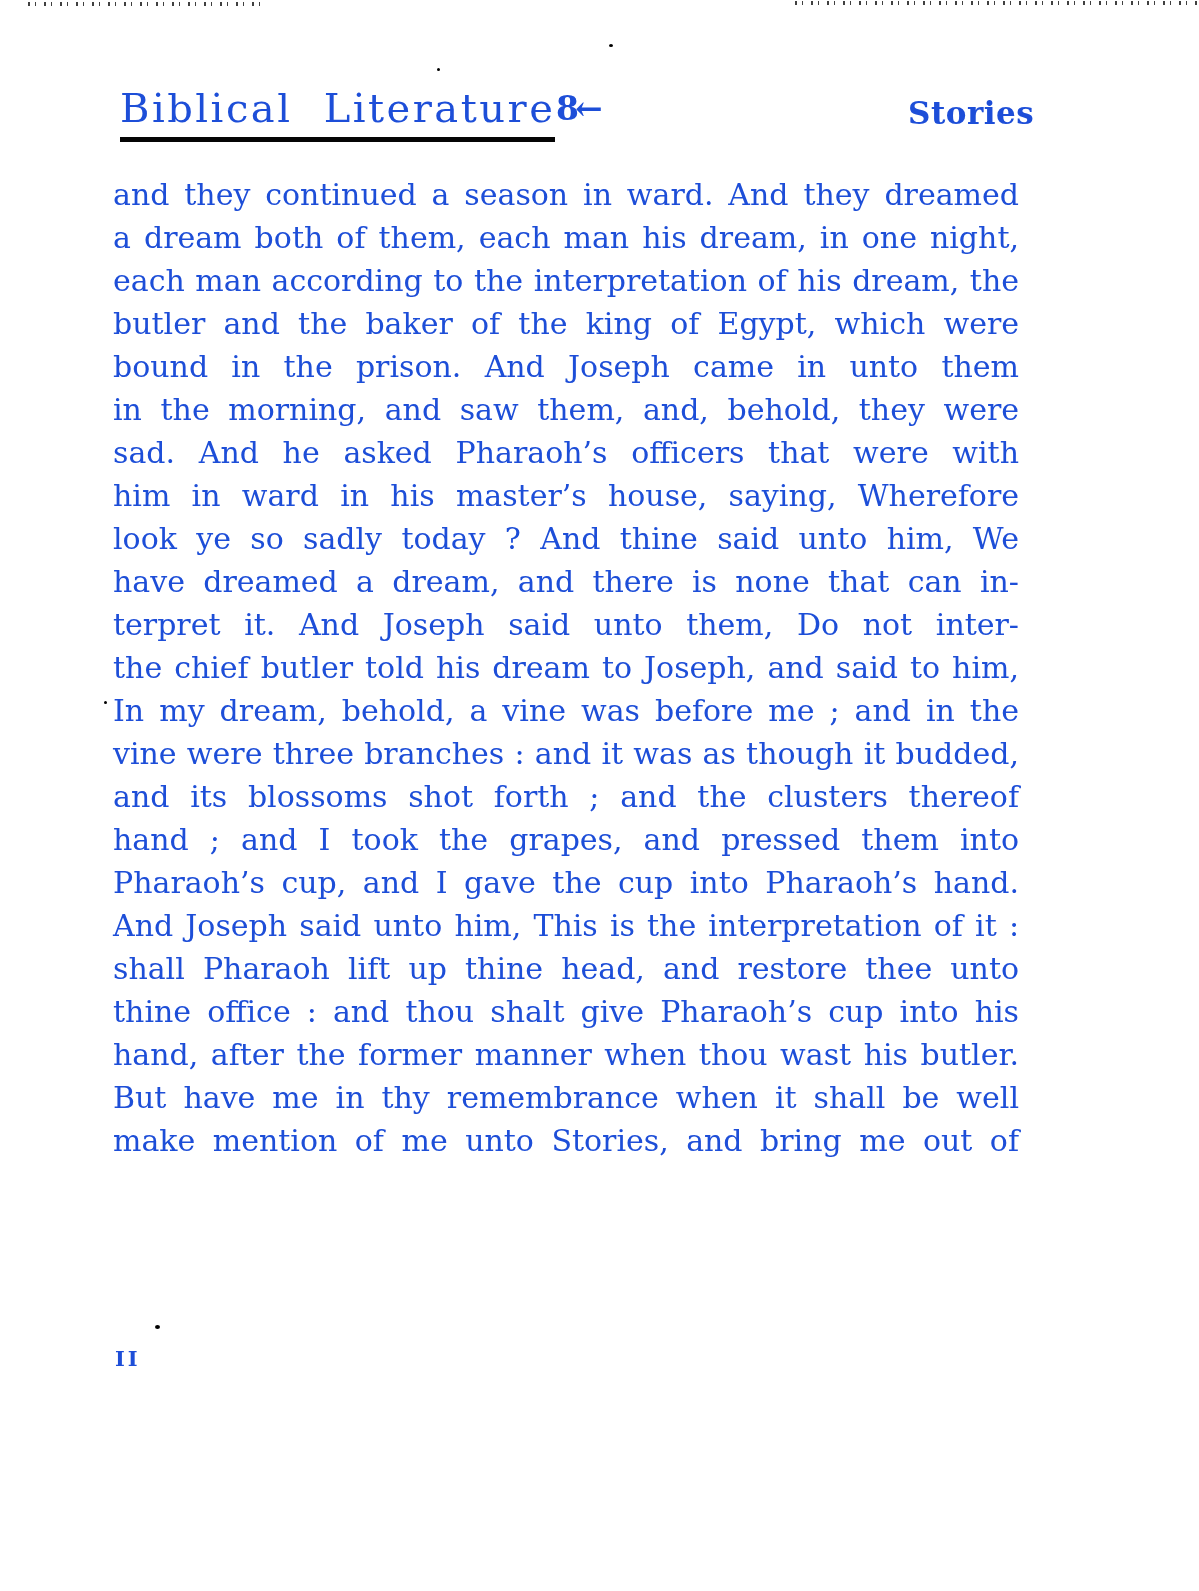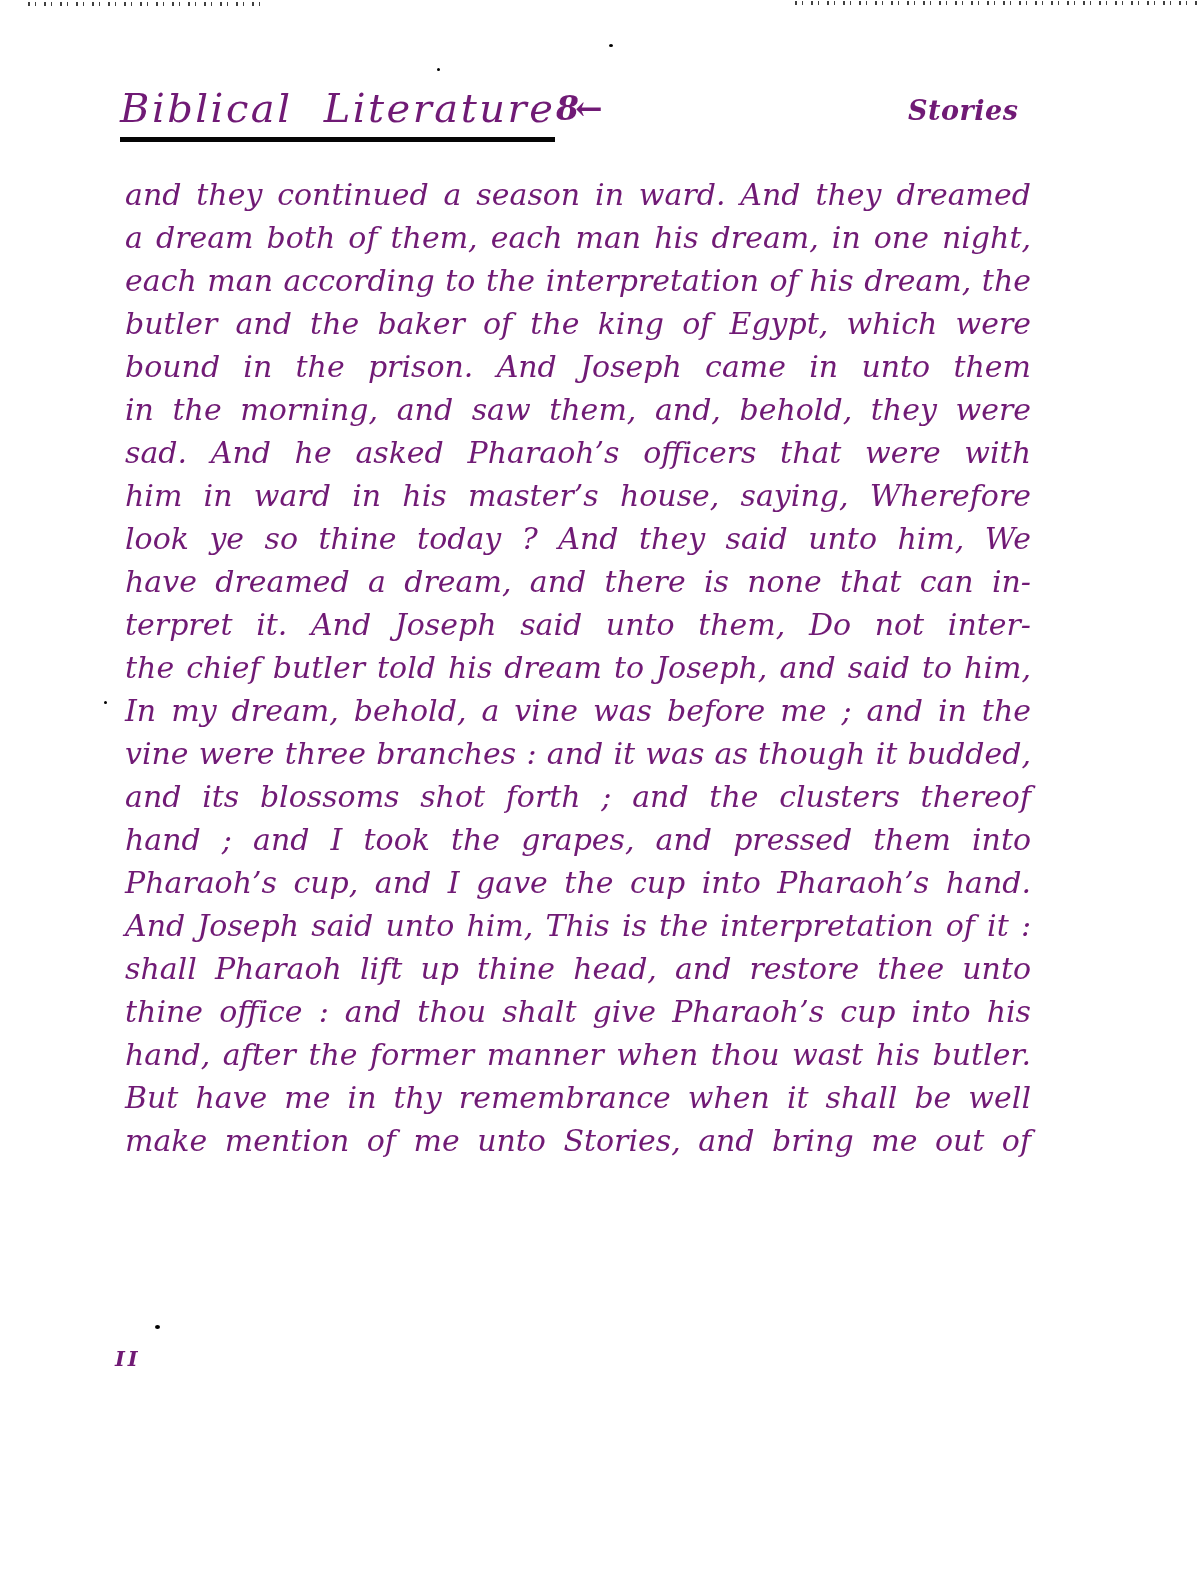--- a/index.html
+++ b/index.html
@@ -5,24 +5,23 @@
   html, body {
     margin: 0;
     padding: 0;
     background: #ffffff;
   }
   .page {
     position: relative;
     width: 1199px;
     height: 1532px;
     background: #ffffff;
-    color: #701a75;
+    color: #1d4ed8;
     font-family: "DejaVu Serif", "Liberation Serif", serif;
     overflow: hidden;
-    font-style: italic;
   }
 
   
   .noise-strip {
     position: absolute;
     height: 4px;
     background: repeating-linear-gradient(90deg,
       #000 0px, #000 2px, transparent 2px, transparent 7px,
       #000 7px, #000 8px, transparent 8px, transparent 16px);
     opacity: 0.75;
@@ -56,31 +55,31 @@
     line-height: 1;
     white-space: nowrap;
     letter-spacing: -4px;
     font-weight: bold;
   }
   .section-label {
     position: absolute;
     left: 908px;
     top: 96px;
     width: 120px;
-    font-size: 27px;
+    font-size: 31px;
     font-weight: bold;
     letter-spacing: 0.5px;
     line-height: 1.1;
     white-space: nowrap;
   }
 
   
   .body-column {
     position: absolute;
-    left: 125px;
+    left: 113px;
     top: 173px;
     width: 906px;
   }
   .text-line {
     height: 43px;
     line-height: 43px;
     font-size: 30px;
     text-align: justify;
     text-align-last: justify;
     text-justify: inter-word;
@@ -116,21 +115,21 @@
 
   <div class="body-column">
     <div class="text-line">and they continued a season in ward.  And they dreamed</div>
     <div class="text-line">a dream both of them, each man his dream, in one night,</div>
     <div class="text-line">each man according to the interpretation of his dream, the</div>
     <div class="text-line">butler and the baker of the king of Egypt, which were</div>
     <div class="text-line">bound in the prison.  And Joseph came in unto them</div>
     <div class="text-line">in the morning, and saw them, and, behold, they were</div>
     <div class="text-line">sad.  And he asked Pharaoh’s officers that were with</div>
     <div class="text-line">him in ward in his master’s house, saying, Wherefore</div>
-    <div class="text-line">look ye so thine today ?  And they said unto him, We</div>
+    <div class="text-line">look ye so sadly today ?  And thine said unto him, We</div>
     <div class="text-line">have dreamed a dream, and there is none that can in-</div>
     <div class="text-line">terpret it.  And Joseph said unto them, Do not inter-</div>
     <div class="text-line">the chief butler told his dream to Joseph, and said to him,</div>
     <div class="text-line">In my dream, behold, a vine was before me ; and in the</div>
     <div class="text-line">vine were three branches : and it was as though it budded,</div>
     <div class="text-line">and its blossoms shot forth ; and the clusters thereof</div>
     <div class="text-line">hand ; and I took the grapes, and pressed them into</div>
     <div class="text-line">Pharaoh’s cup, and I gave the cup into Pharaoh’s hand.</div>
     <div class="text-line">And Joseph said unto him, This is the interpretation of it :</div>
     <div class="text-line">shall Pharaoh lift up thine head, and restore thee unto</div>

